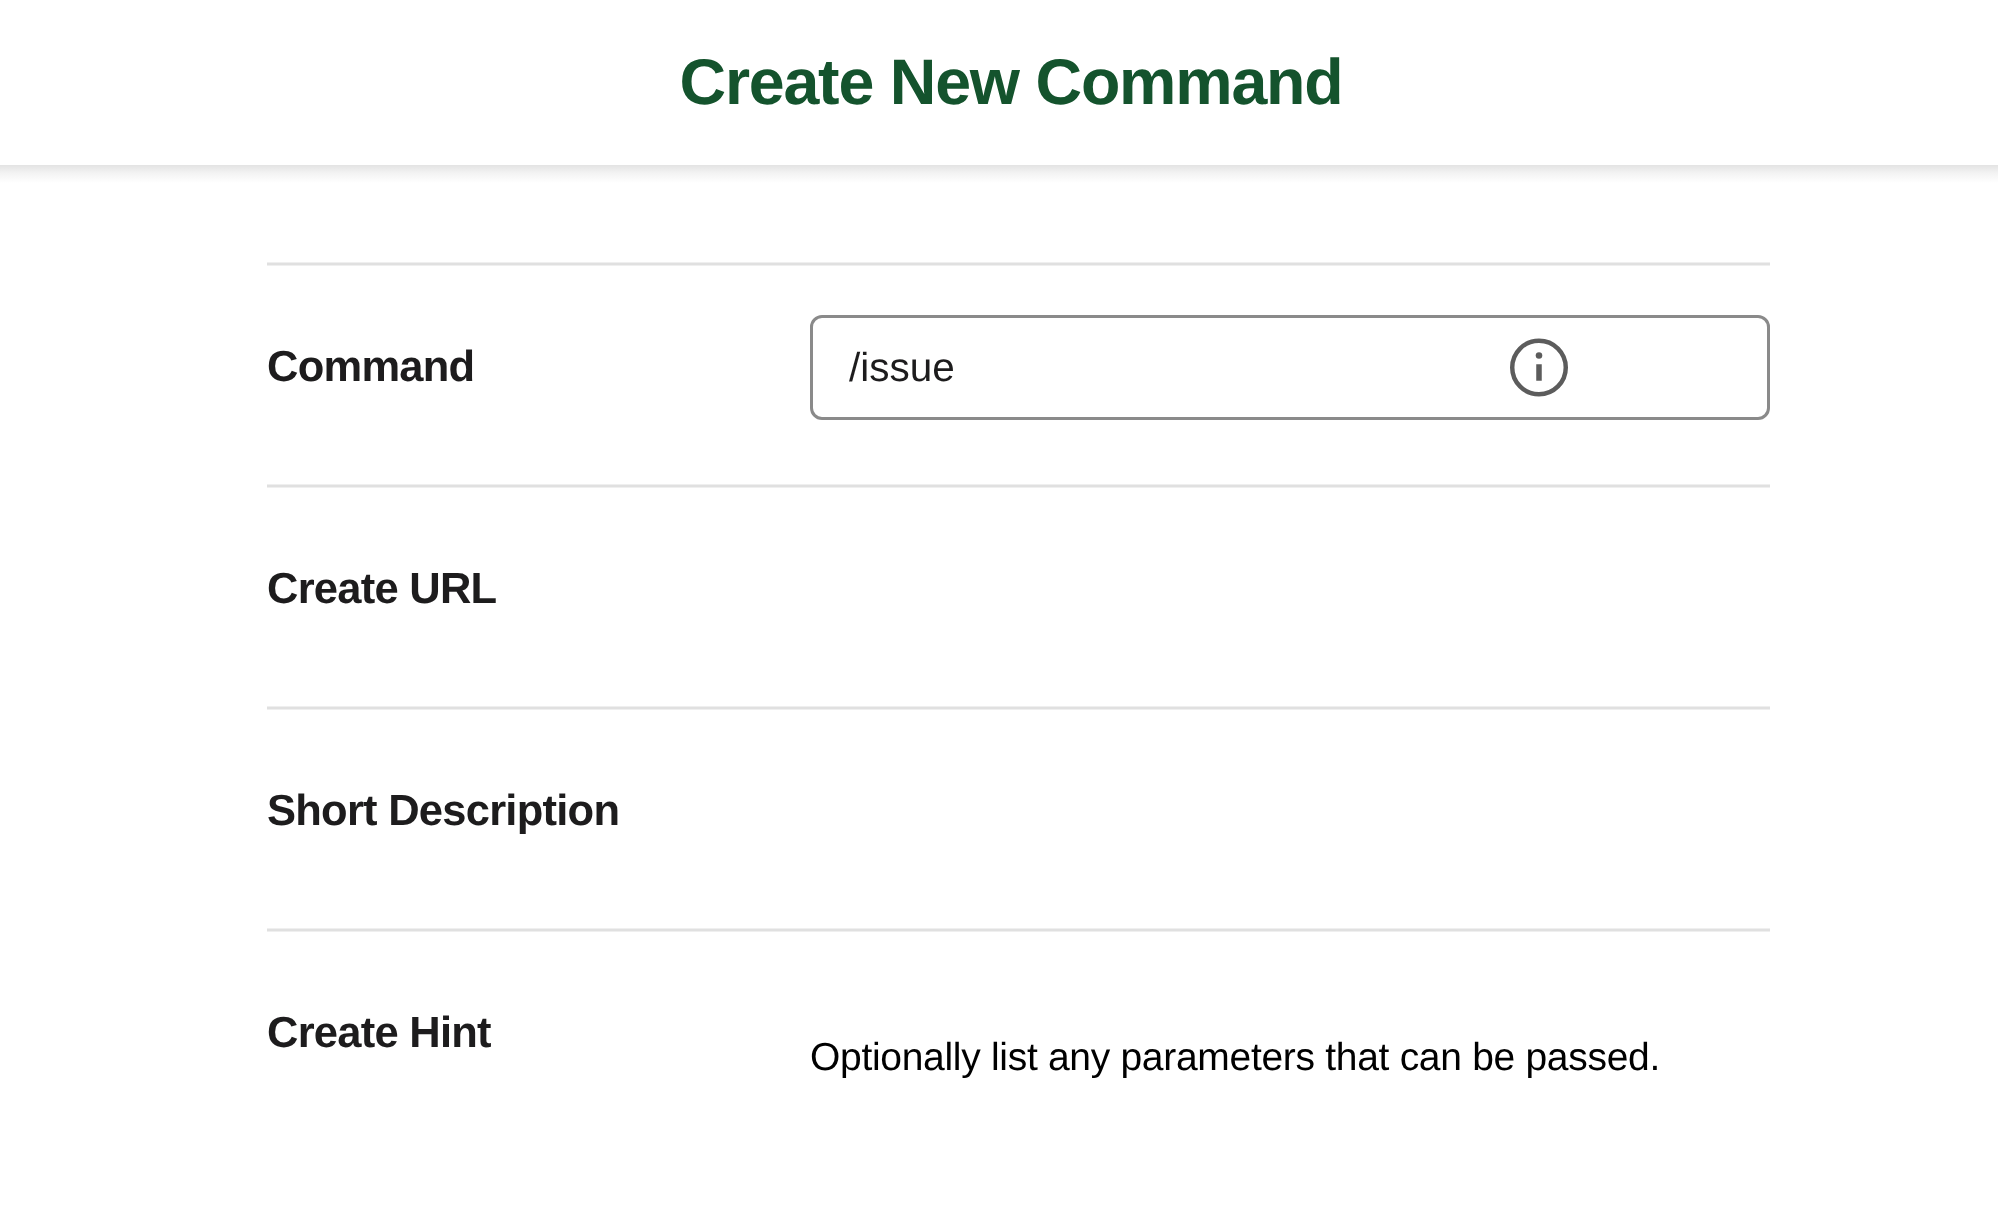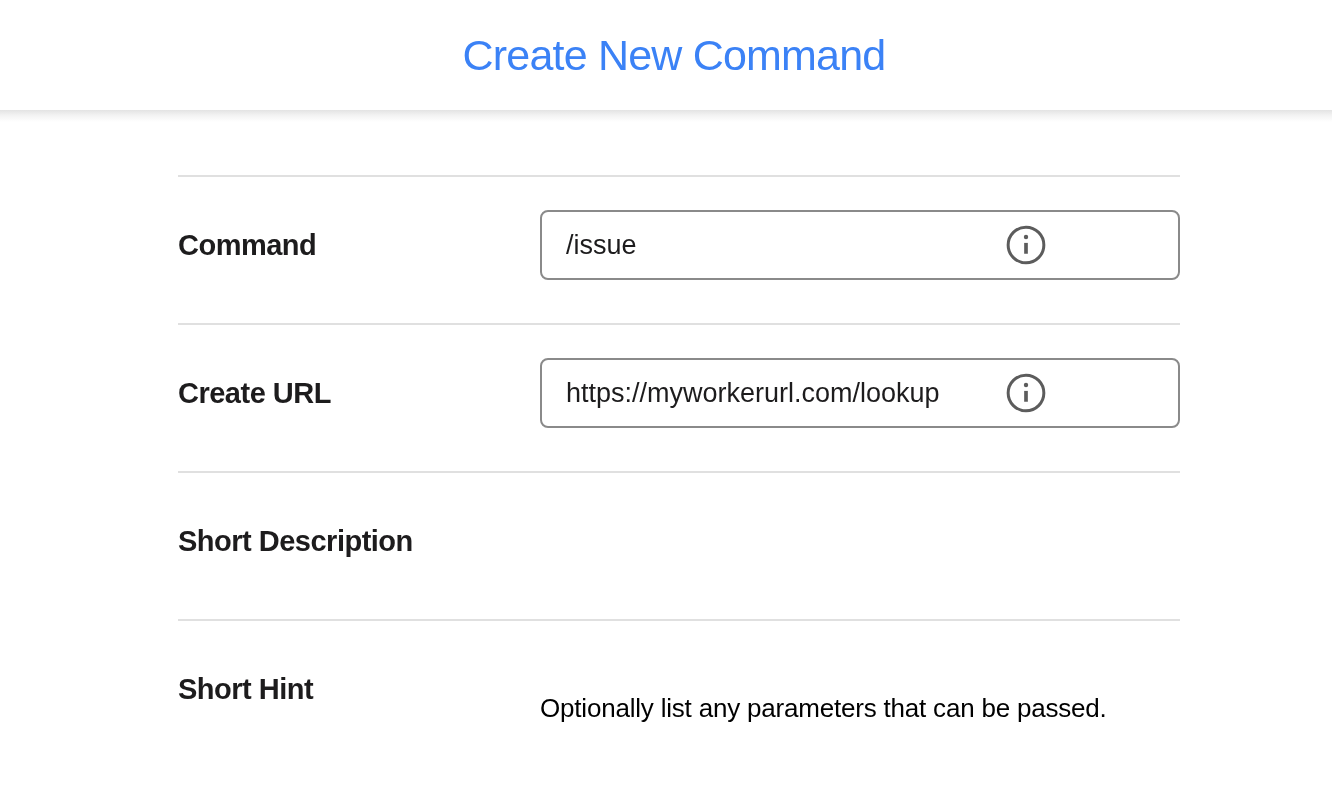--- a/index.html
+++ b/index.html
@@ -14,37 +14,37 @@
 
   
   .header {
     height: 110px;
     display: flex; align-items: center; justify-content: center;
     background: #ffffff;
   }
   .header-title {
     margin: 0 0 0 16px;
     font-size: 43px;
-    font-weight: normal;
+    font-weight: bold;
     letter-spacing: -0.8px;
-    color: #3b82f6;
+    color: #14532d;
   }
   .header-shadow {
     height: 12px;
     background: linear-gradient(to bottom, #e3e3e3 0%, #f3f3f3 45%, #ffffff 100%);
   }
 
   
   .form {
     margin: 53px 152px 0 178px; 
     width: 1002px;
   }
   .row {
     display: flex;
-    align-items: flex-end;
+    align-items: center;
     border-top: 2px solid #e0e0e0;
     padding: 33px 0 43px 0;
   }
   .field-label {
     width: 362px;
     flex: 0 0 362px;
     font-size: 29px;
     font-weight: bold;
     letter-spacing: -0.5px;
     line-height: 70px; 
@@ -102,38 +102,26 @@
             <line x1="12" y1="10.8" x2="12" y2="17" stroke-width="2.1"></line>
             <circle cx="12" cy="7.4" r="1.25" fill="#5c5c5c" stroke="none"></circle>
           </svg>
         </span>
       </div>
     </div>
   </div>
 
   <div class="row">
     <div class="field-label">Create URL</div>
-    <div class="input-col">
-      <div class="input-wrap">
-        <input type="text" class="text-input" value="https://myworkerurl.com/lookup" style="">
-        <span class="info-icon">
-          <svg viewBox="0 0 24 24" fill="none" stroke="#5c5c5c" stroke-width="1.7">
-            <circle cx="12" cy="12" r="10.2"></circle>
-            <line x1="12" y1="10.8" x2="12" y2="17" stroke-width="2.1"></line>
-            <circle cx="12" cy="7.4" r="1.25" fill="#5c5c5c" stroke="none"></circle>
-          </svg>
-        </span>
-      </div>
-    </div>
   </div>
 
   <div class="row">
     <div class="field-label">Short Description</div>
   </div>
 
   <div class="row">
-    <div class="field-label">Short Hint</div>
+    <div class="field-label">Create Hint</div>
     <div class="input-col">
       <p class="help-text">Optionally list any parameters that can be passed.</p>
     </div>
   </div>
 
 </div>
 
 </body></html>

